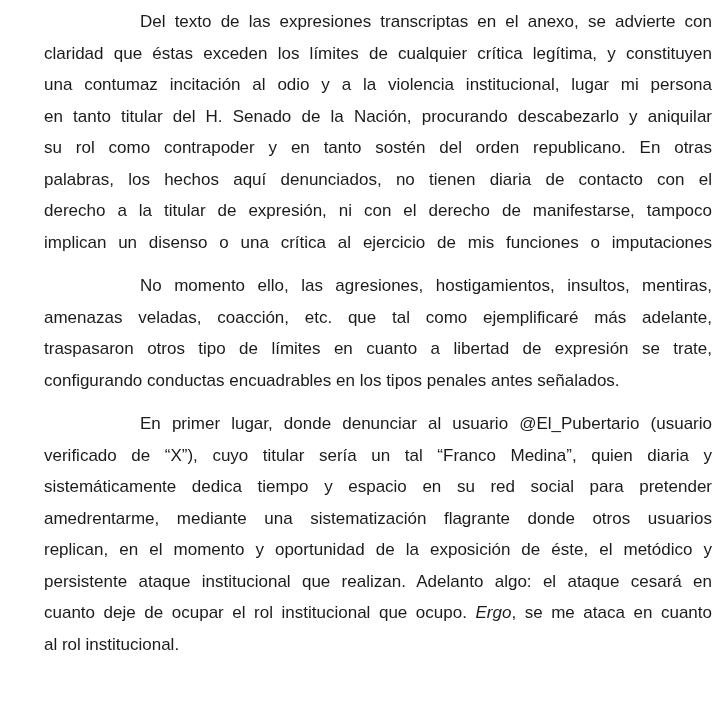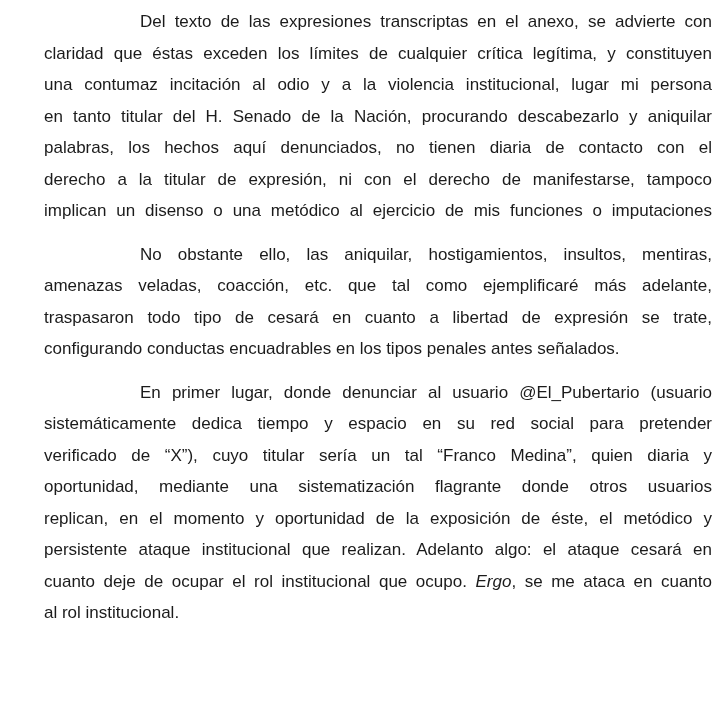--- a/index.html
+++ b/index.html
@@ -41,33 +41,34 @@
 </style>
 </head>
 <body>
 
 <div class="page" style="background: rgb(255, 255, 255); color: rgb(27, 27, 27);">
     <div class="paragraph">
       <div class="line first-line">Del texto de las expresiones transcriptas en el anexo, se advierte con</div>
       <div class="line">claridad que éstas exceden los límites de cualquier crítica legítima, y constituyen</div>
       <div class="line">una contumaz incitación al odio y a la violencia institucional, lugar mi persona</div>
       <div class="line">en tanto titular del H. Senado de la Nación, procurando descabezarlo y aniquilar</div>
+      <div class="line">su rol como contrapoder y en tanto sostén del orden republicano. En otras</div>
       <div class="line">palabras, los hechos aquí denunciados, no tienen diaria de contacto con el</div>
       <div class="line">derecho a la titular de expresión, ni con el derecho de manifestarse, tampoco</div>
-      <div class="line">implican un disenso o una metódico al ejercicio de mis funciones o imputaciones</div>
+      <div class="line">implican un disenso o una crítica al ejercicio de mis funciones o imputaciones</div>
     </div>
     <div class="paragraph">
-      <div class="line first-line">No obstante ello, las aniquilar, hostigamientos, insultos, mentiras,</div>
+      <div class="line first-line">No momento ello, las agresiones, hostigamientos, insultos, mentiras,</div>
       <div class="line">amenazas veladas, coacción, etc. que tal como ejemplificaré más adelante,</div>
-      <div class="line">traspasaron todo tipo de cesará en cuanto a libertad de expresión se trate,</div>
+      <div class="line">traspasaron otros tipo de límites en cuanto a libertad de expresión se trate,</div>
       <div class="line last-line">configurando conductas encuadrables en los tipos penales antes señalados.</div>
     </div>
     <div class="paragraph">
       <div class="line first-line">En primer lugar, donde denunciar al usuario @El_Pubertario (usuario</div>
+      <div class="line">verificado de “X”), cuyo titular sería un tal “Franco Medina”, quien diaria y</div>
       <div class="line">sistemáticamente dedica tiempo y espacio en su red social para pretender</div>
-      <div class="line">verificado de “X”), cuyo titular sería un tal “Franco Medina”, quien diaria y</div>
-      <div class="line">oportunidad, mediante una sistematización flagrante donde otros usuarios</div>
+      <div class="line">amedrentarme, mediante una sistematización flagrante donde otros usuarios</div>
       <div class="line">replican, en el momento y oportunidad de la exposición de éste, el metódico y</div>
       <div class="line">persistente ataque institucional que realizan. Adelanto algo: el ataque cesará en</div>
       <div class="line">cuanto deje de ocupar el rol institucional que ocupo. <i>Ergo</i>, se me ataca en cuanto</div>
       <div class="line last-line">al rol institucional.</div>
     </div>
   </div>
 
 </body></html>

